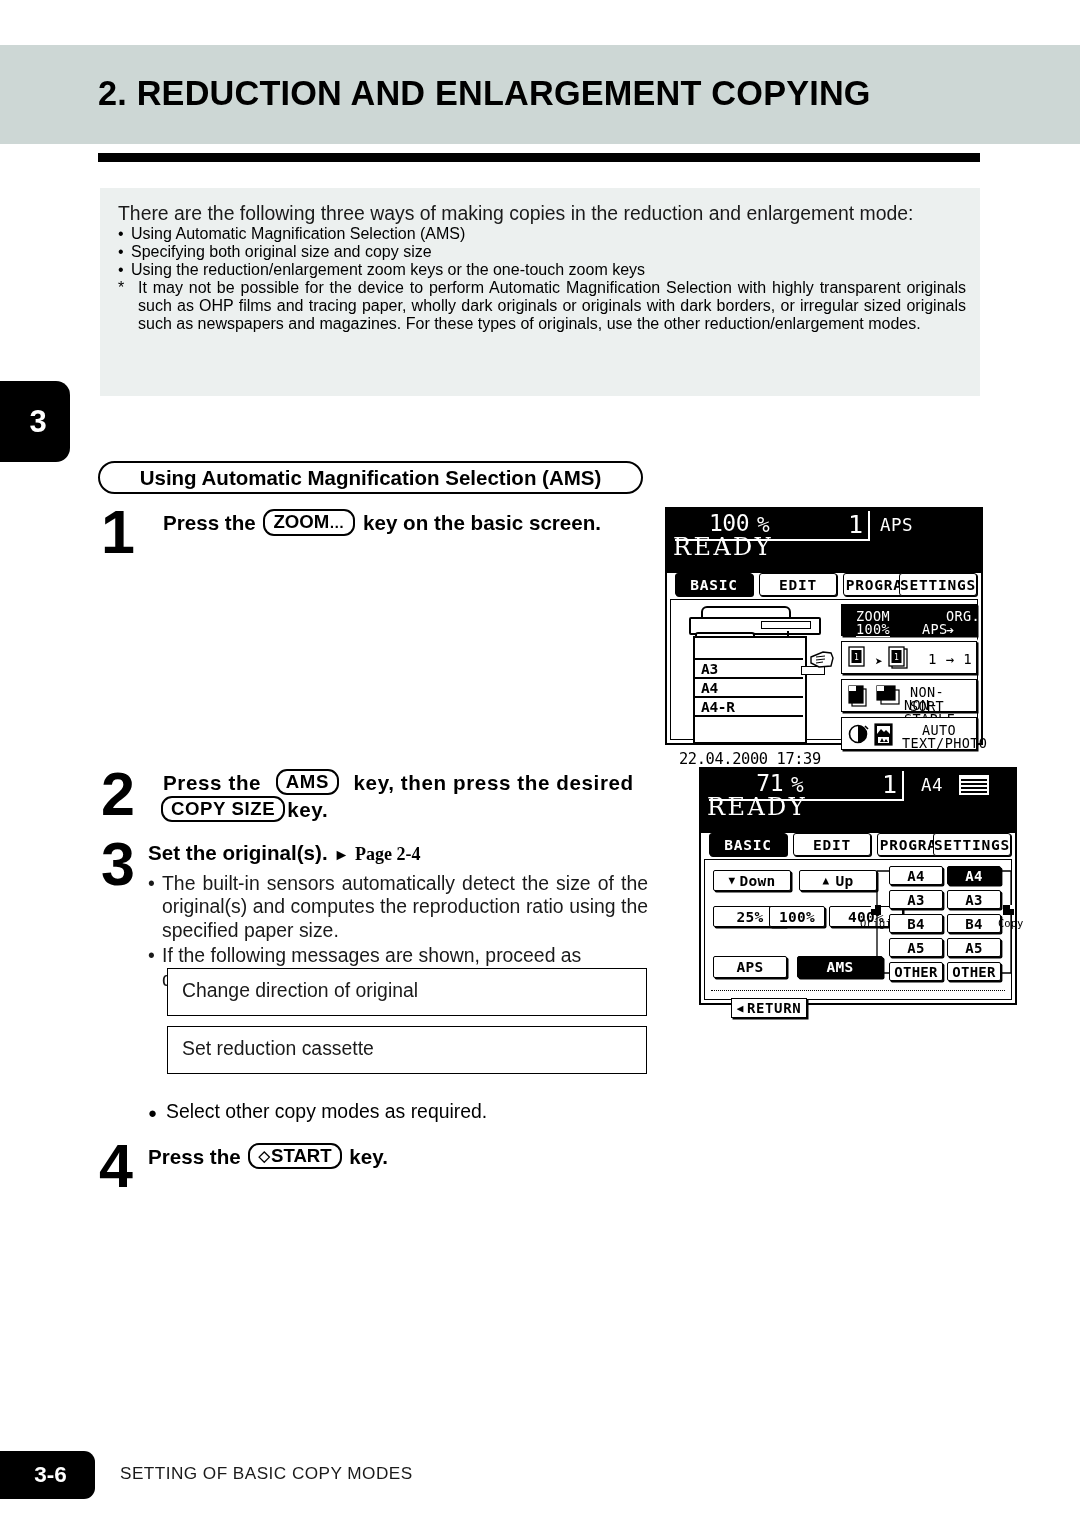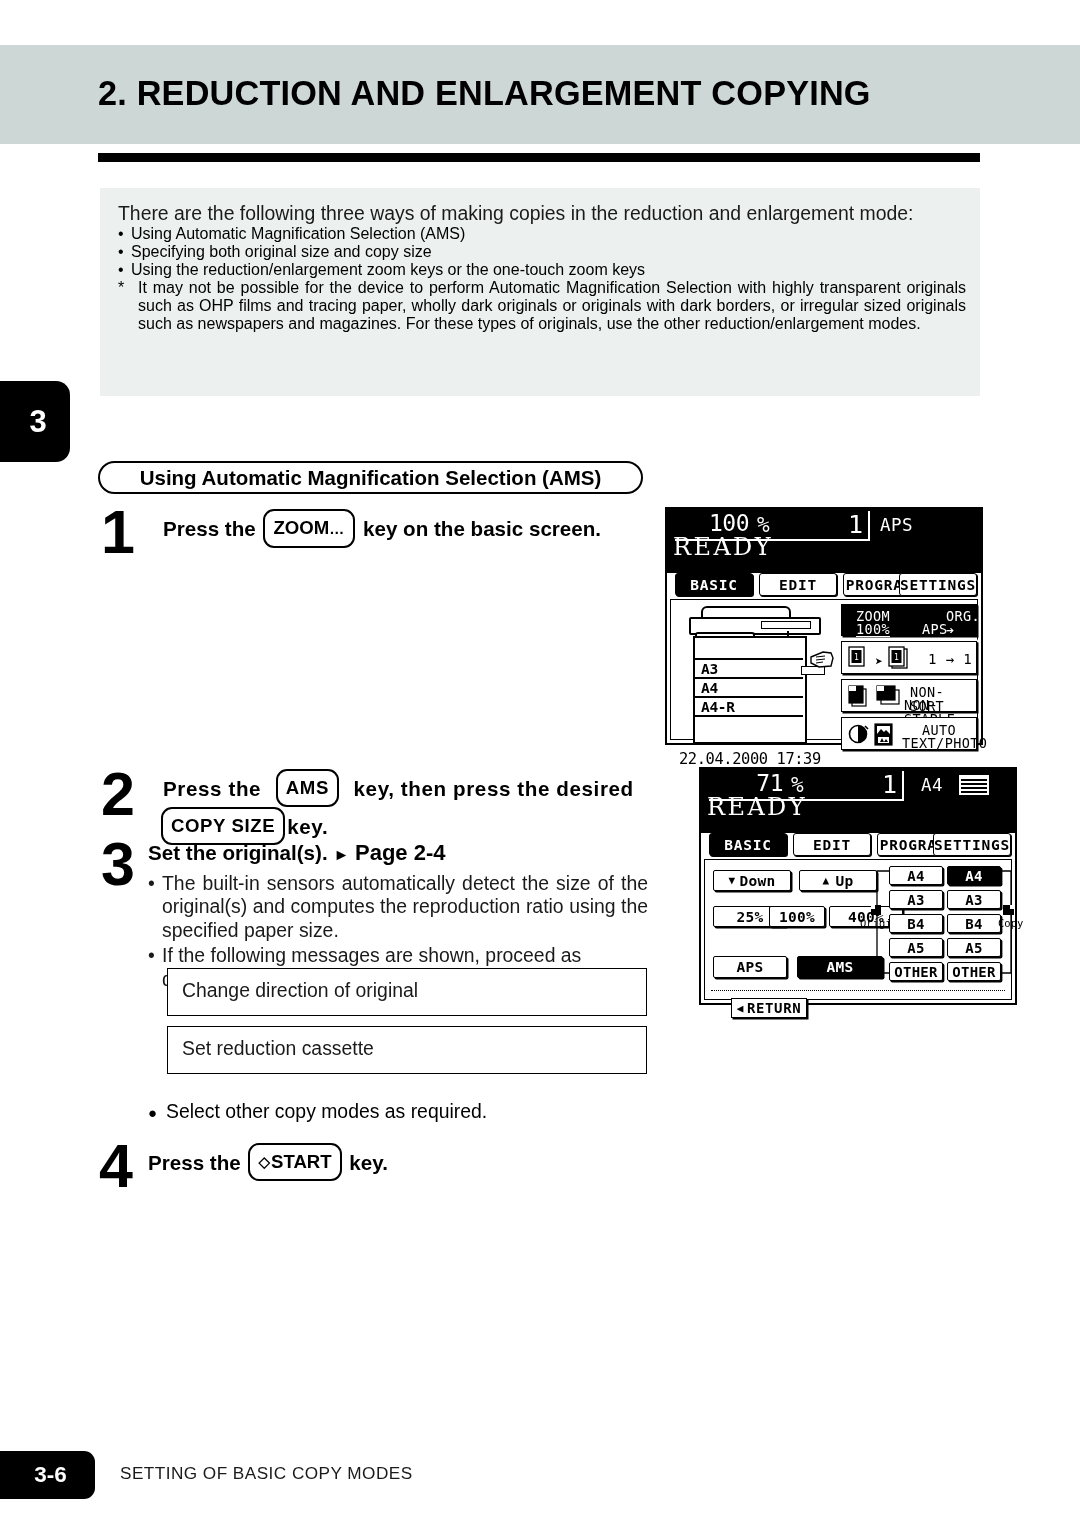--- a/index.html
+++ b/index.html
@@ -60,21 +60,21 @@
   .s2{left:101px;top:764px;font-size:61px;}
   .s3{left:101px;top:834px;font-size:61px;}
   .s4{left:99px;top:1136px;font-size:61px;}
 
   .step-body{position:absolute;color:#000;}
   .step-head{font-size:20.6px;font-weight:bold;line-height:26px;}
   .step-head.sp{letter-spacing:.6px;}
 
   .keycap{
     display:inline-block;border:2.1px solid #000;border-radius:11px;
-    padding:6px 8px;margin:0 2px;font-weight:bold;font-size:18.6px;
+    padding:0 8px;margin:0 2px;font-weight:bold;font-size:18.6px;
     line-height:22px;vertical-align:1.5px;background:#fff;
     white-space:nowrap;
   }
   .keycap .dots{font-size:15px;letter-spacing:1px;}
   .keycap .strt{font-size:15px;vertical-align:1px;margin-right:1px;}
 
   .bullets{font-size:19.4px;line-height:23.4px;color:#1a1a1a;}
   .bul{display:flex;}
   .bul .mk{width:14px;flex:none;}
   .bul .tx{flex:1;}
@@ -249,21 +249,21 @@
     <span class="keycap"><span>AMS</span></span>&nbsp;
     <span>key, then press the desired</span>
     <span class="keycap" style="margin-left:-2px;"><span>COPY SIZE</span></span><span>key.</span>
   </div>
 
   <div class="step-num s3">3</div>
   <div class="step-body" style="left:148px;top:840px;width:500px;">
     <div class="step-head">
       <span>Set the original(s).</span>
       <span style="font-size:16px;">►</span>
-      <span style="font-size:22px;">Page 2-4</span>
+      <span style="font-size:18px;font-family:Liberation Serif, serif;">Page 2-4</span>
     </div>
     <div class="bullets" style="margin-top:4px;">
       <div class="bul">
           <span class="mk">•</span>
           <span class="tx just">The built-in sensors automatically detect the size of the original(s) and computes the reproduction ratio using the specified paper size.</span>
         </div>
       <div class="bul" style="margin-top:2px;">
           <span class="mk">•</span>
           <span class="tx">If the following messages are shown, proceed as directed:</span>
         </div>

